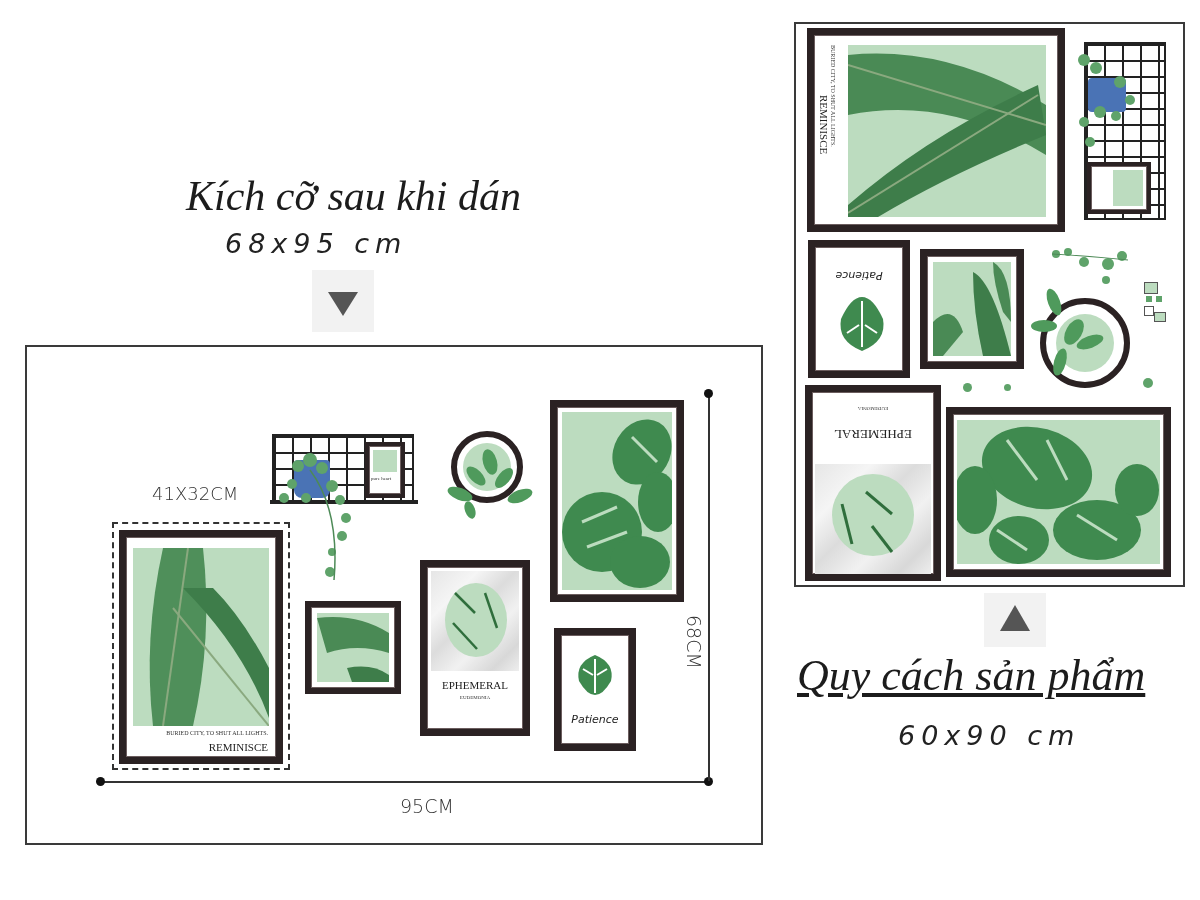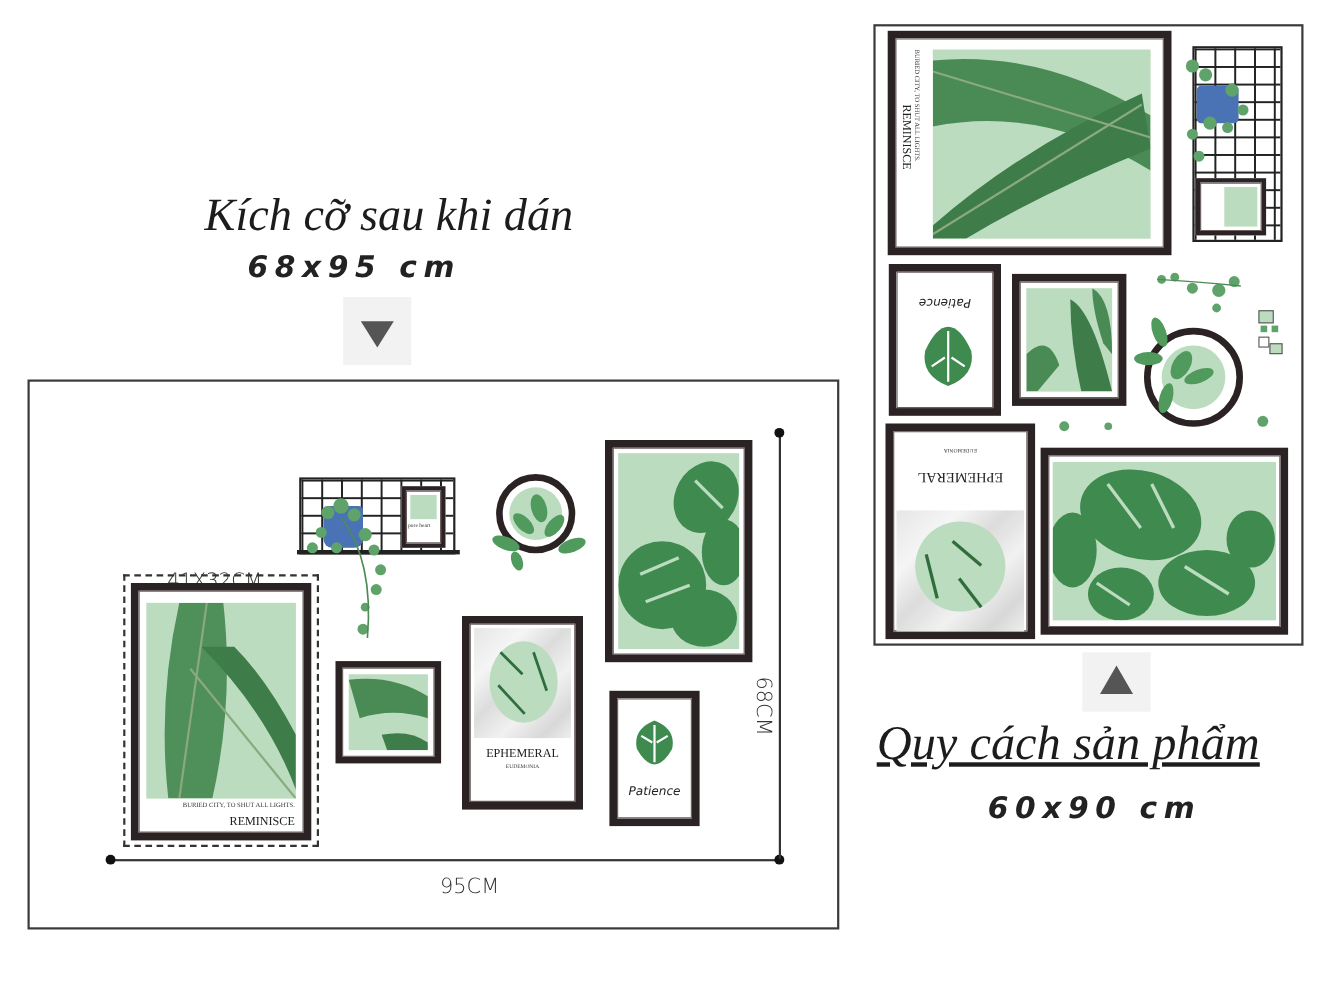--- a/index.html
+++ b/index.html
@@ -1,19 +1,19 @@
 <!DOCTYPE html>
 <html><head>
 <meta charset="utf-8">
 <style>
   html,body{margin:0;padding:0;background:#fff;}
   body{width:1200px;height:900px;position:relative;overflow:hidden;font-family:"Liberation Sans",sans-serif;}
   .abs{position:absolute;}
   .title-serif{font-family:"Liberation Serif",serif;font-style:italic;color:#1c1c1c;white-space:nowrap;}
-  .hand{font-family:"DejaVu Sans",sans-serif;font-style:italic;color:#222;letter-spacing:6px;white-space:nowrap;font-weight:700;}
+  .hand{font-family:"DejaVu Sans",sans-serif;font-style:italic;color:#222;letter-spacing:6px;white-space:nowrap;font-weight:400;}
   .tri-box{background:#f2f2f2;}
   .panel{border:2px solid #3a3a3a;background:#fff;box-sizing:border-box;}
   .frame{border:7px solid #2b2223;background:#fff;box-sizing:border-box;box-shadow:inset 0 0 0 1px #6b5d5e;}
   .mint{background:#bcdcbf;}
   .marble{background:linear-gradient(135deg,#e6e6e6 0%,#f5f5f5 25%,#dcdcdc 45%,#f1f1f1 65%,#d8d8d8 85%,#eee 100%);}
   .dim-label{font-family:"DejaVu Sans",sans-serif;color:#333;font-weight:300;white-space:nowrap;}
   .cap-small{font-family:"Liberation Serif",serif;color:#333;white-space:nowrap;}
   .cap-big{font-family:"Liberation Serif",serif;color:#222;white-space:nowrap;font-weight:bold;}
   .dot{width:9px;height:9px;border-radius:50%;background:#111;}
   .grid-shelf{background-image:linear-gradient(#222 2px,transparent 2px),linear-gradient(90deg,#222 2px,transparent 2px);background-size:18px 16px;border:2px solid #222;box-sizing:border-box;}
@@ -66,21 +66,21 @@
   <g fill="#4f9a5c">
     <ellipse cx="50" cy="22" rx="7" ry="13" transform="rotate(-15 50 22)"></ellipse>
     <ellipse cx="36" cy="36" rx="6" ry="12" transform="rotate(-45 36 36)"></ellipse>
     <ellipse cx="64" cy="38" rx="6" ry="12" transform="rotate(40 64 38)"></ellipse>
     <ellipse cx="20" cy="54" rx="6" ry="13" transform="rotate(-70 20 54)"></ellipse>
     <ellipse cx="80" cy="56" rx="6" ry="13" transform="rotate(70 80 56)"></ellipse>
     <ellipse cx="30" cy="70" rx="5" ry="9" transform="rotate(-20 30 70)"></ellipse>
   </g>
 </svg>
 
-<div class="abs dim-label" style="left:152px;top:518px;font-size:18px;">41X32CM</div>
+<div class="abs dim-label" style="left:152px;top:483px;font-size:18px;">41X32CM</div>
 <div class="abs" style="left:112px;top:522px;width:178px;height:248px;border:2px dashed #333;box-sizing:border-box;"></div>
 <div class="abs frame" style="left:119px;top:530px;width:164px;height:234px;">
   <div class="abs mint" style="left:7px;top:11px;width:136px;height:178px;overflow:hidden;">
     <svg width="136" height="178">
       <path d="M30 0 Q10 90 20 178 L60 178 Q80 90 70 0Z" fill="#4f8f5a"></path>
       <path d="M50 40 Q110 100 136 170 L136 120 Q110 70 80 40Z" fill="#3e7d4a"></path>
       <path d="M40 60 L136 178" stroke="#8aa97f" stroke-width="2"></path>
       <path d="M55 0 L30 178" stroke="#8aa97f" stroke-width="2"></path>
     </svg>
   </div>

